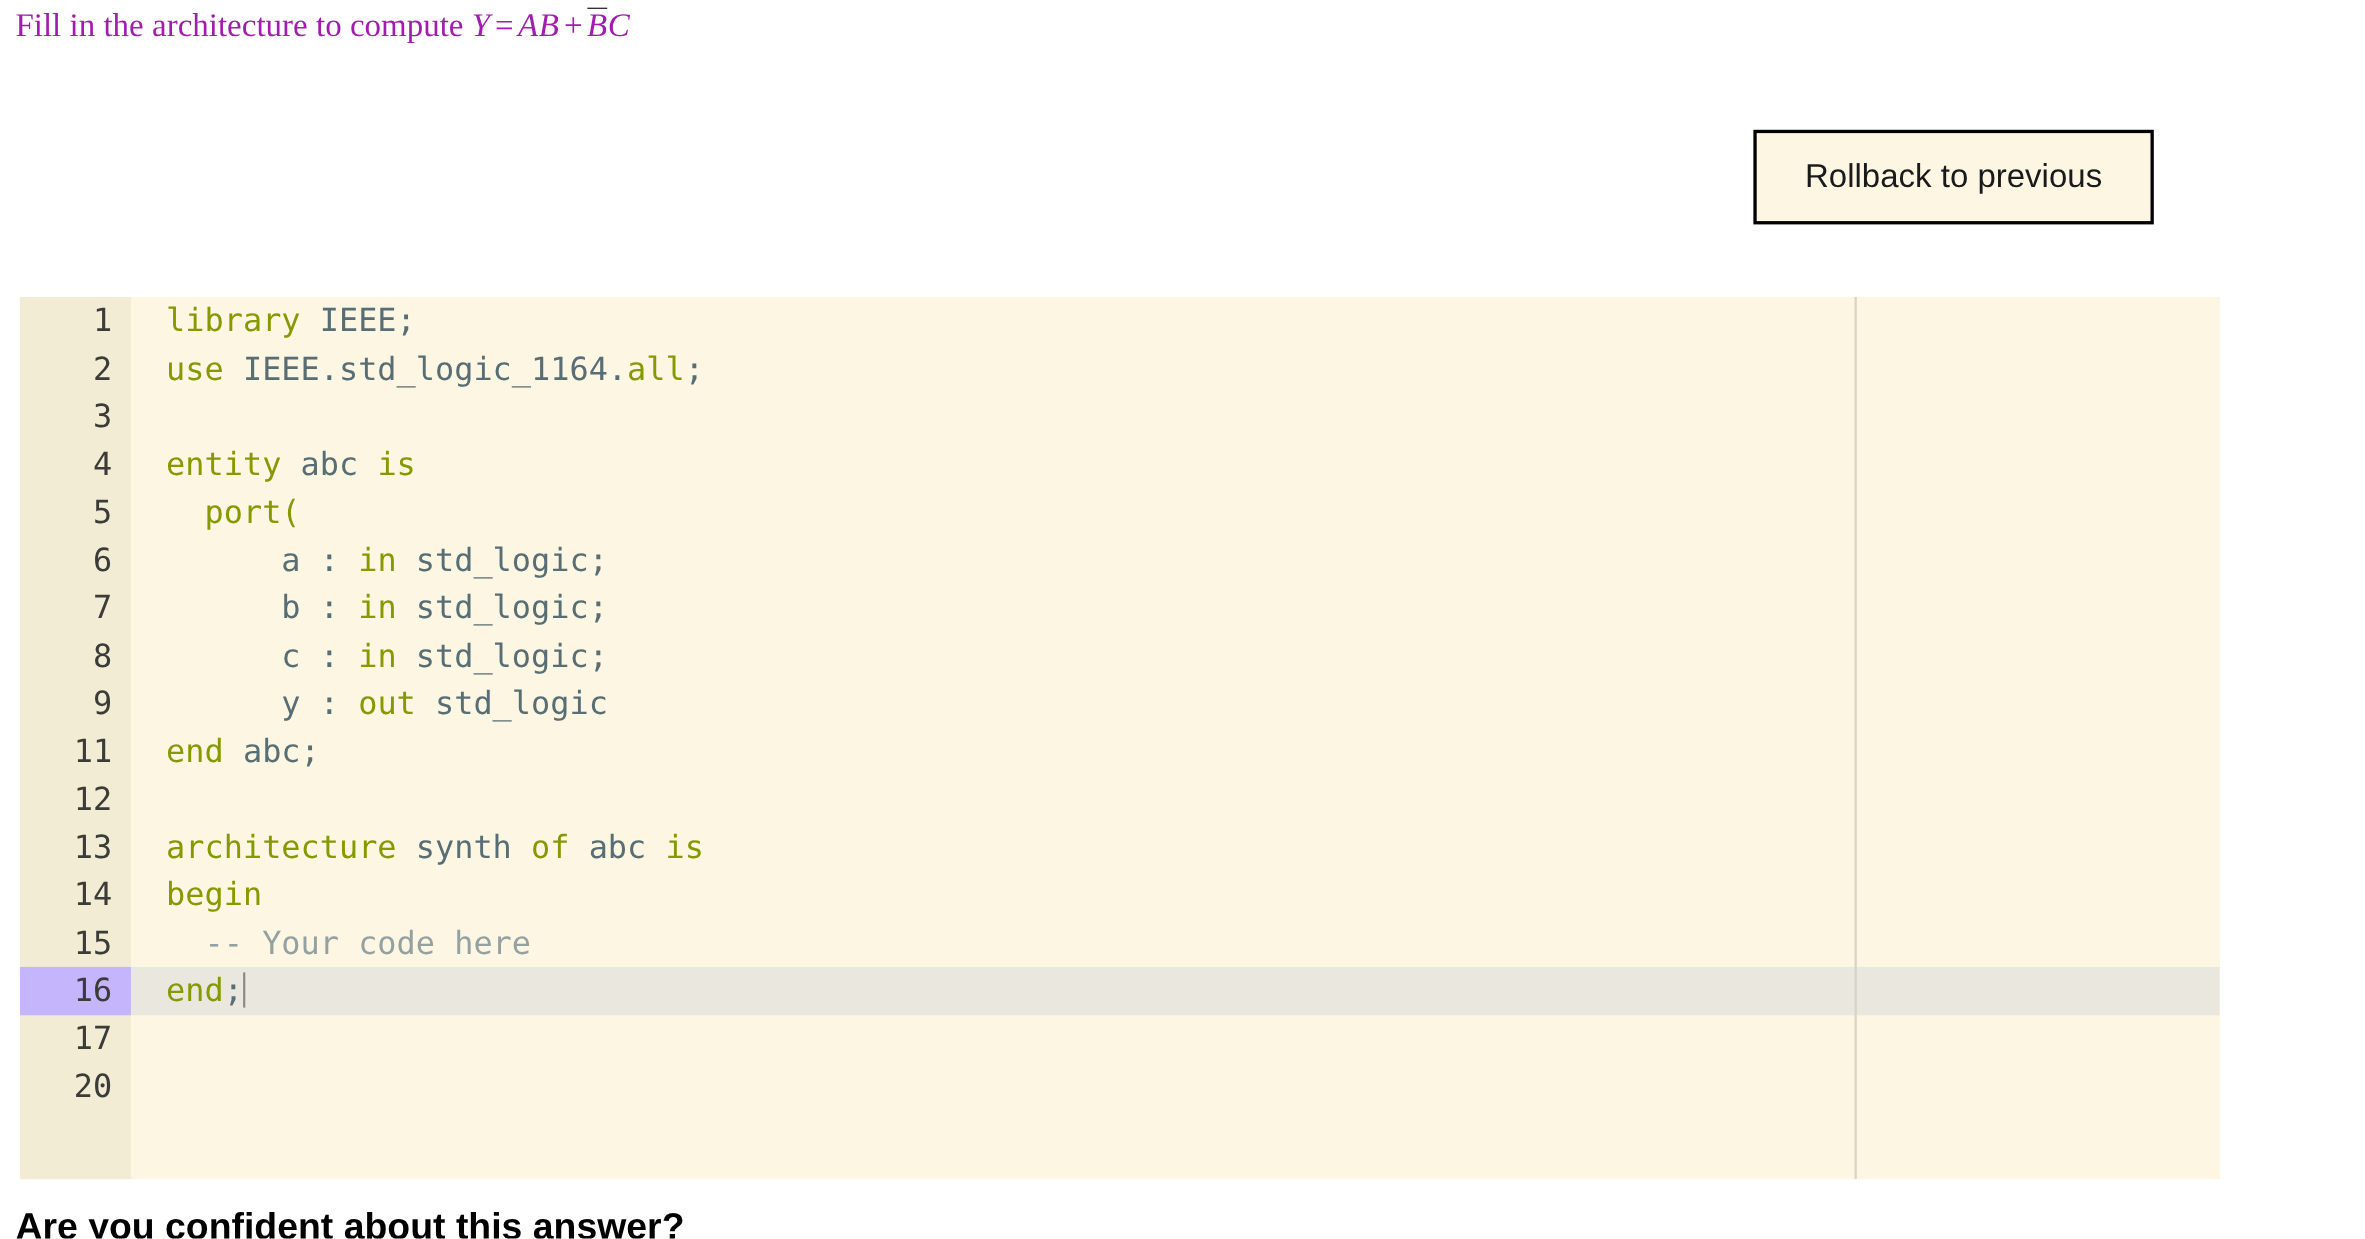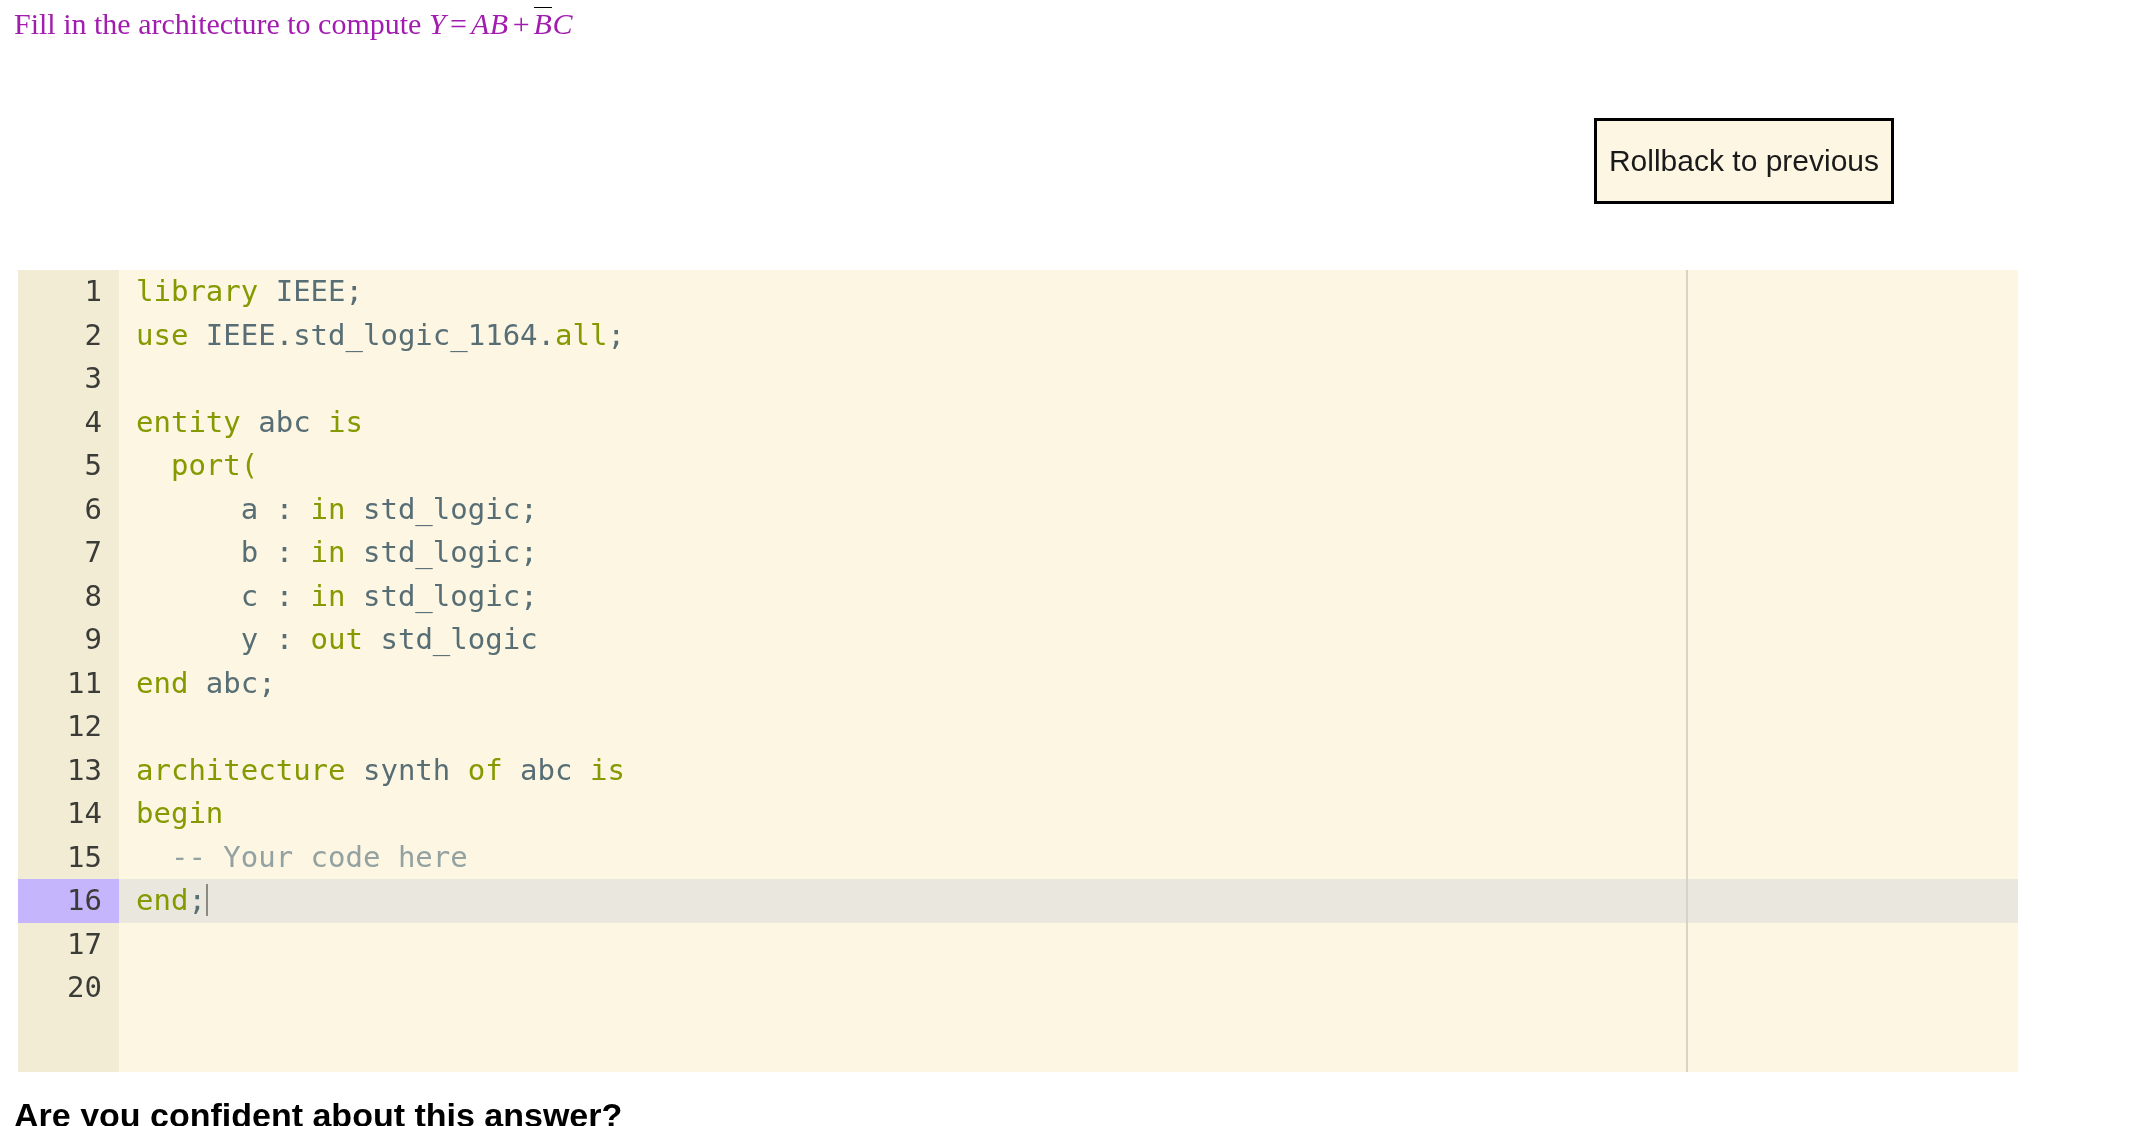--- a/index.html
+++ b/index.html
@@ -43,21 +43,21 @@
     padding-top: 1px;
     display: inline-block;
     line-height: 1.0;
   }
 
   
   #rollback-button {
     position: absolute;
     left: 1594px;
     top: 118px;
-    width: 300px;
+    width: 364px;
     height: 86px;
     box-sizing: border-box;
     background: #fdf6e3;
     border: 3px solid #000000;
     color: #1a1a1a;
     font-family: "Liberation Sans", sans-serif;
     font-size: 30px;
     line-height: 80px;
     text-align: center;
     padding: 0;
@@ -114,21 +114,21 @@
     text-align: right;
     font-family: "DejaVu Sans Mono", monospace;
     font-size: 29px;
     color: #3b3b38;
     user-select: none;
     position: relative;
     z-index: 2;
   }
   .src {
     flex: 1;
-    padding-left: 17px;
+    padding-left: 32px;
     font-family: "DejaVu Sans Mono", monospace;
     font-size: 29px;
     white-space: pre;
     color: #586e75;
     position: relative;
     z-index: 1;
   }
   .kw  { color: #859900; }
   .id  { color: #586e75; }
   .pun { color: #586e75; }

